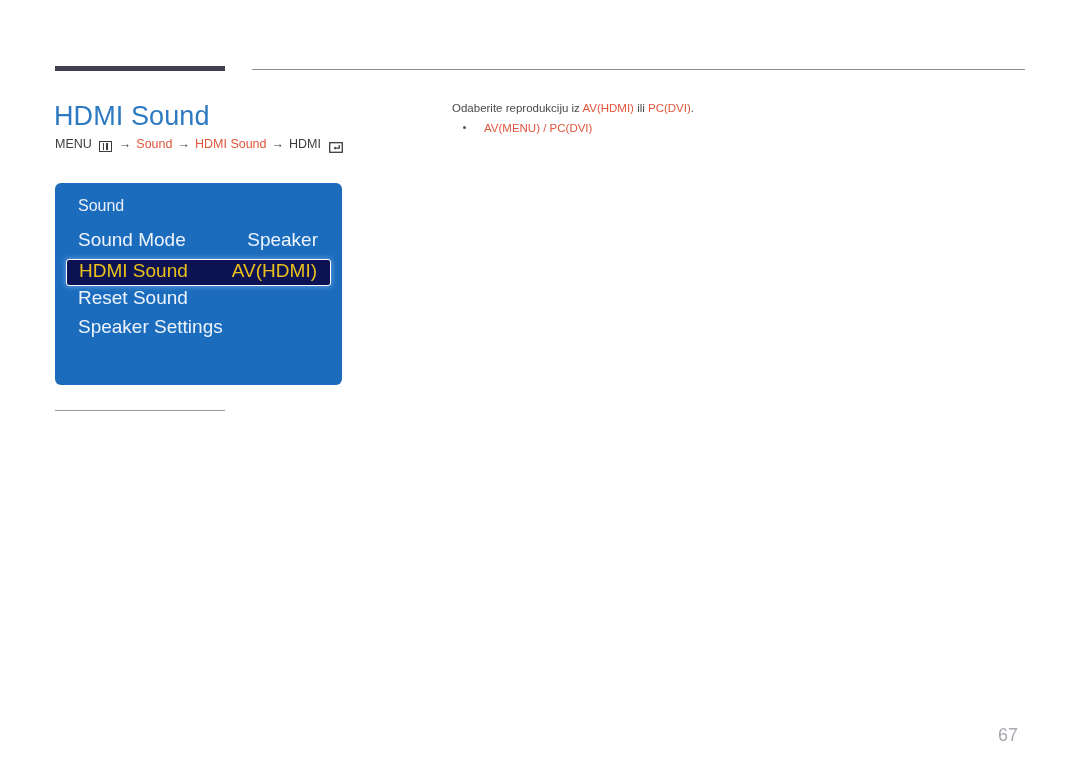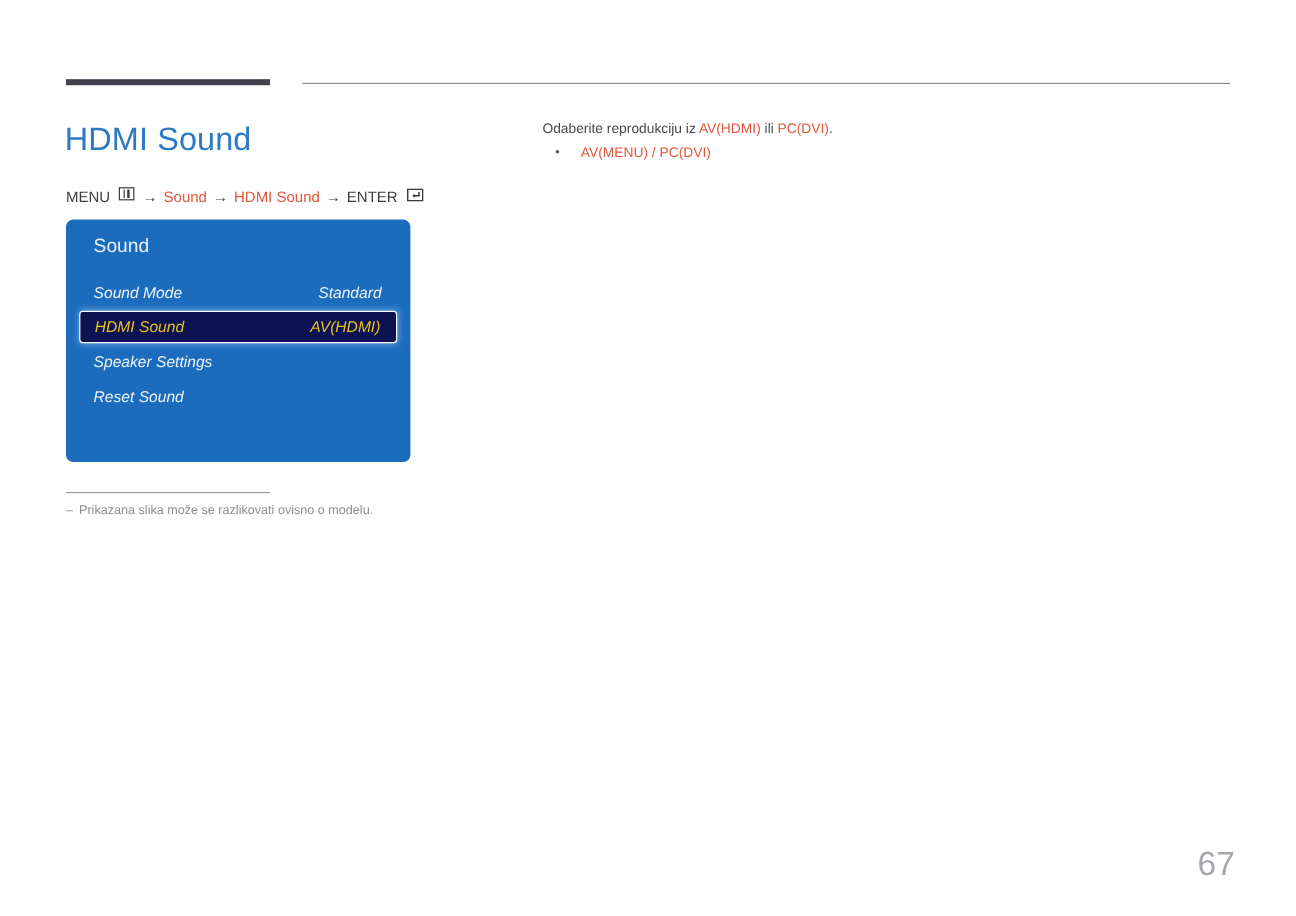--- a/index.html
+++ b/index.html
@@ -48,27 +48,27 @@
     font-weight: 400;
     color: #2d7ac2;
     letter-spacing: 0.1px;
     line-height: 32px;
     white-space: nowrap;
   }
 
   .menu-path {
     position: absolute;
     left: 55px;
-    top: 156px;
+    top: 136px;
     font-size: 12.5px;
     color: #3c3c3c;
     white-space: nowrap;
     line-height: 16px;
     display: flex;
-    align-items: flex-start;
+    align-items: flex-end;
     gap: 4px;
   }
   .menu-path .hl { color: #e0553c; }
   .menu-path .arrow { color: #3c3c3c; font-size: 12.5px; padding: 0 1px; }
 
   .icon-menu {
     display: inline-block;
     width: 13px;
     height: 11px;
     border: 1.4px solid #3c3c3c;
@@ -120,27 +120,26 @@
   .osd-list {
     position: absolute;
     left: 0;
     top: 46px;
     right: 0;
   }
   .osd-row {
     position: relative;
     height: 29px;
     display: flex;
-    align-items: center;
+    align-items: flex-start;
     padding: 0 24px 0 23px;
     box-sizing: border-box;
-    font-size: 13px;
+    font-size: 19px;
     color: #ecf3fb;
     white-space: nowrap;
-    font-style: italic;
   }
   .osd-row .label { flex: 0 0 auto; }
   .osd-row .value {
     margin-left: auto;
     text-align: right;
   }
   .osd-row.selected {
     background: #0d1352;
     border: 1.6px solid #ffffff;
     border-radius: 3px;
@@ -202,22 +201,22 @@
     border-radius: 50%;
     background: #555555;
     margin: 0 18px 0 11px;
     transform: translateY(-3px);
   }
 
   
   .page-number {
     position: absolute;
     left: 998px;
-    top: 705px;
-    font-size: 28px;
+    top: 720px;
+    font-size: 18px;
     color: #a7a7ae;
     line-height: 30px;
     text-align: center;
   }
 </style>
 </head>
 <body>
 
 <div class="page">
 
@@ -227,62 +226,59 @@
   <div class="page-title">HDMI Sound</div>
 
   <div class="menu-path">
     <span>MENU</span>
     <span class="icon-menu"></span>
     <span class="arrow">→</span>
     <span class="hl">Sound</span>
     <span class="arrow">→</span>
     <span class="hl">HDMI Sound</span>
     <span class="arrow">→</span>
-    <span>ENTER</span>
+    <span>HDMI</span>
     <span class="icon-enter">
       <svg width="14" height="11" viewBox="0 0 14 11" xmlns="http://www.w3.org/2000/svg">
         <rect x="0.7" y="0.7" width="12.6" height="9.6" fill="none" stroke="#3c3c3c" stroke-width="1.3"></rect>
         <path d="M10.2 3.1 V6.1 H5.2" fill="none" stroke="#3c3c3c" stroke-width="1.3"></path>
         <path d="M6.6 4.5 L4.6 6.1 L6.6 7.7 Z" fill="#3c3c3c"></path>
       </svg>
     </span>
   </div>
 
   <div class="osd">
     <div class="osd-title">Sound</div>
     <div class="osd-list">
 
       <div class="osd-row">
         <span class="label">Sound Mode</span>
-        <span class="value">Standard</span>
+        <span class="value">Speaker</span>
       </div>
 
       <div class="osd-row selected">
         <span class="label">HDMI Sound</span>
         <span class="value">AV(HDMI)</span>
       </div>
 
 
       <div class="osd-row">
+        <span class="label">Reset Sound</span>
+        <span class="value"></span>
+      </div>
+
+      <div class="osd-row">
         <span class="label">Speaker Settings</span>
         <span class="value"></span>
       </div>
 
-      <div class="osd-row">
-        <span class="label">Reset Sound</span>
-        <span class="value"></span>
-      </div>
-
     </div>
   </div>
 
   <div class="note-divider"></div>
-  <div class="note">
-    <span class="dash">–</span><span>Prikazana slika može se razlikovati ovisno o modelu.</span>
-  </div>
 
   <div class="desc">
     <span>Odaberite reprodukciju iz </span><span class="hl">AV(HDMI)</span><span> ili </span><span class="hl">PC(DVI)</span><span>.</span>
   </div>
 
   <div class="bullet-row">
     <span class="bullet-dot"></span>
     <span>AV(MENU) / PC(DVI)</span>
   </div>
 

